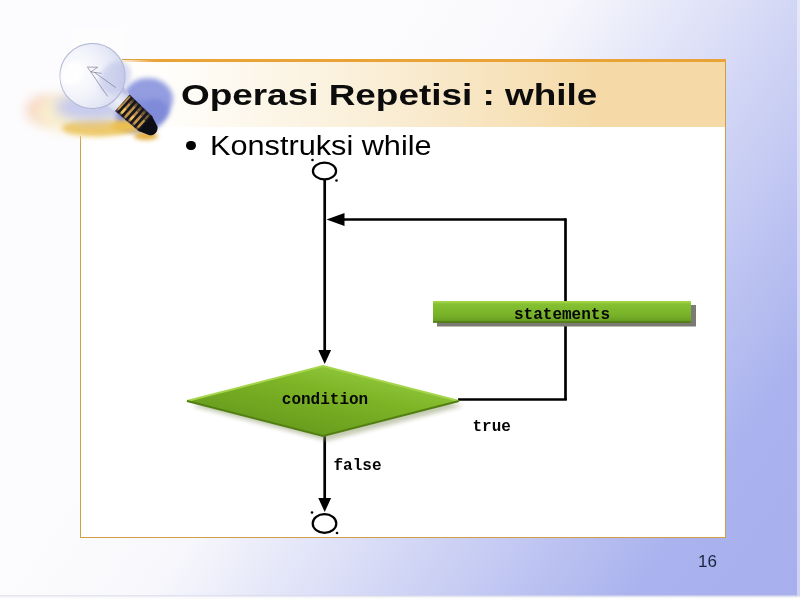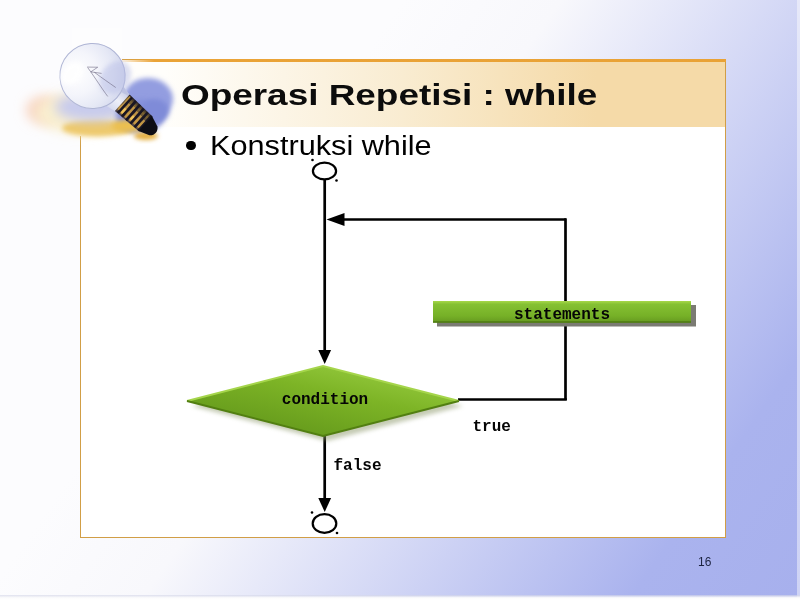--- a/index.html
+++ b/index.html
@@ -14,21 +14,21 @@
   .band{position:absolute;left:81px;top:60px;width:643.5px;height:67px;
     background:linear-gradient(to right,#fffefb 13%,#f9ecd1 50%,#f5daa8 80%);}
   .topline{position:absolute;left:80px;top:59.2px;width:645.5px;height:2.8px;
     background:linear-gradient(to right,rgba(234,163,55,0) 5.8%,#eaa337 11.5%,#e9a236 100%);}
   .patch{position:absolute;left:72px;top:28px;width:50px;height:108px;background:#fdfdfe;}
   .title{position:absolute;left:181px;top:79.5px;font-size:30px;font-weight:bold;color:#0c0c0c;
     line-height:1;white-space:nowrap;transform:scaleX(1.23);transform-origin:0 0;}
   .bullet{position:absolute;left:186px;top:140.5px;width:9.5px;height:9.5px;border-radius:50%;background:#000;}
   .btext{position:absolute;left:210px;top:133px;font-size:27px;color:#000;line-height:1;
     white-space:nowrap;transform:scaleX(1.136);transform-origin:0 0;}
-  .pagenum{position:absolute;left:698px;top:556px;font-size:12px;color:#1c2340;line-height:12px;}
+  .pagenum{position:absolute;left:698px;top:556px;font-size:17px;color:#1c2340;line-height:12px;}
   svg{position:absolute;left:0;top:0;}
 </style>
 </head>
 <body>
 <div class="stage">
   <div class="rstrip"></div>
   <div class="bstrip"></div>
   <div class="box"></div>
   <div class="band"></div>
   <div class="topline"></div>

